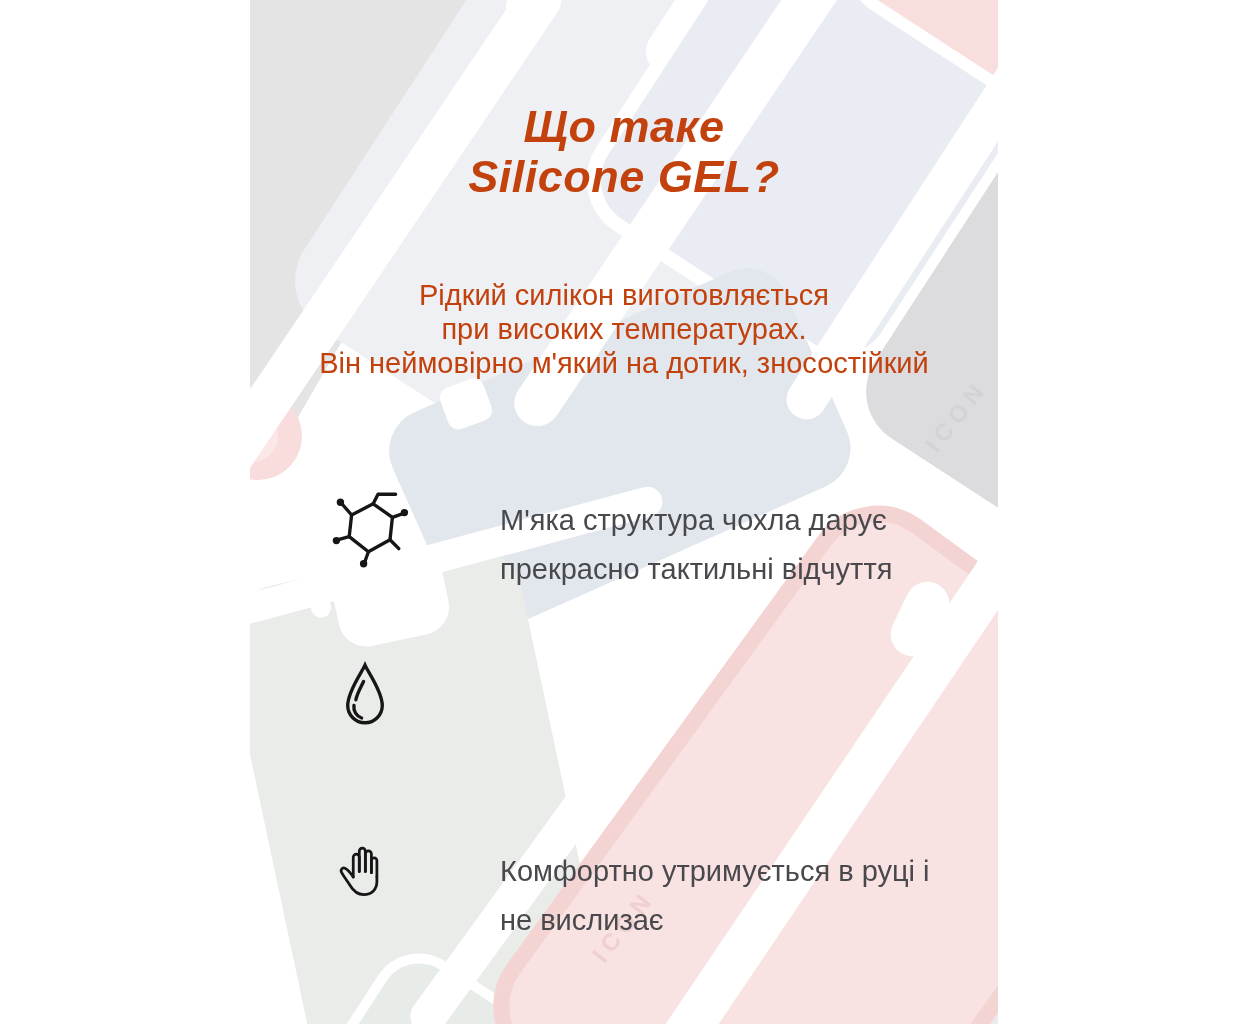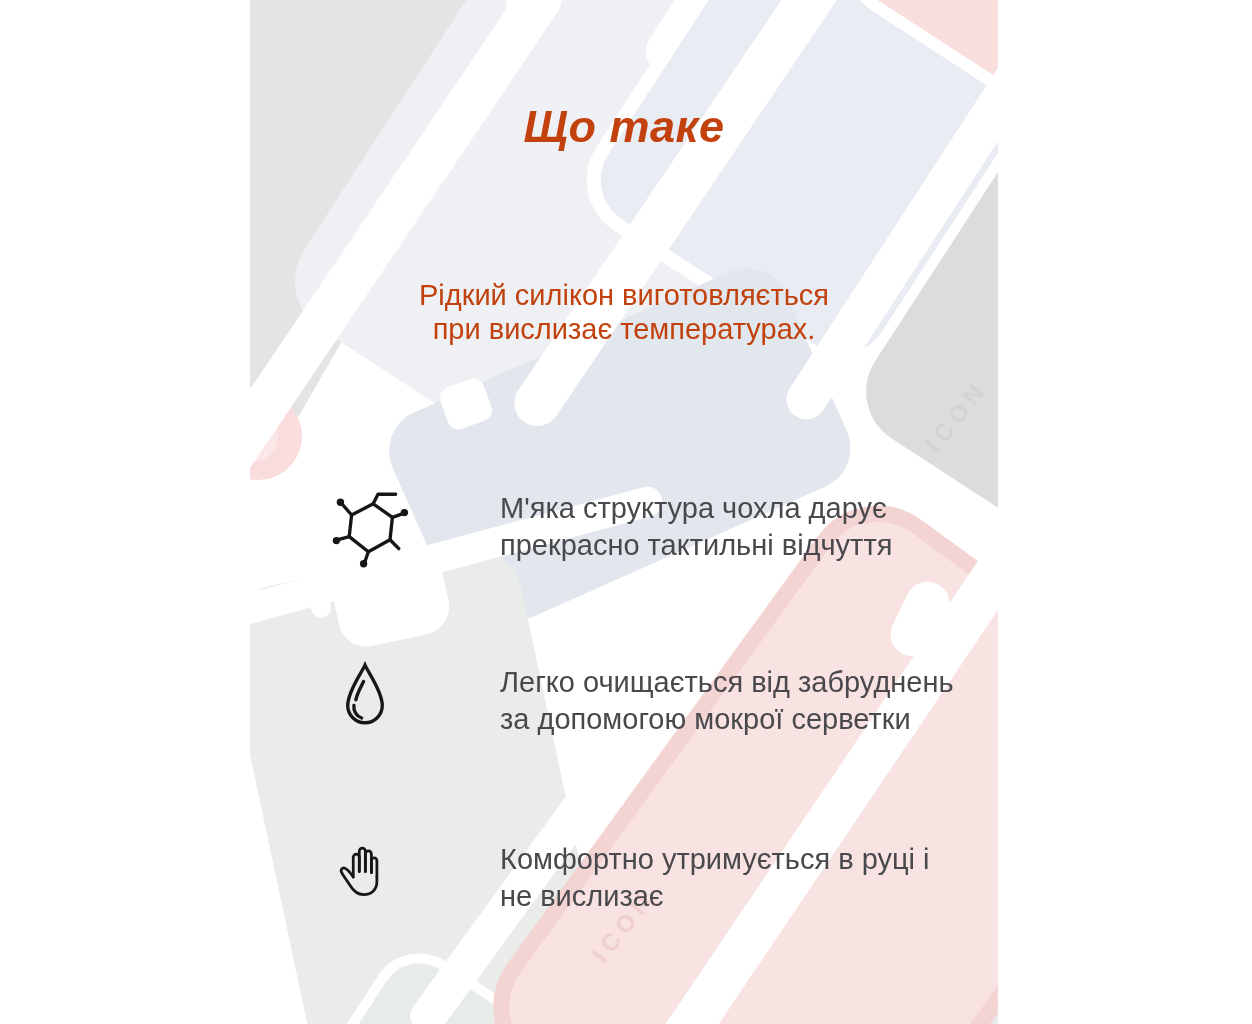--- a/index.html
+++ b/index.html
@@ -16,21 +16,21 @@
     color:#c2410c;letter-spacing:.5px;
   }
   .intro{
     position:absolute;left:250px;top:249px;width:748px;text-align:center;
     font-size:29px;line-height:34px;color:#c2410c;
   }
   .intro span{display:block;}
   .feature{position:absolute;left:250px;width:748px;height:120px;}
   .f-icon{position:absolute;}
   .f-text{position:absolute;left:250px;font-size:29px;line-height:37px;color:#49494d;}
-  .f-text span{display:block;white-space:nowrap;}
+  .f-text span{display:block;white-space:nowrap;margin-top:12px;}
   #f1{top:486px;} #f1 .f-icon{left:80px;top:0;width:80px;height:82px;}
   #f1 .f-text{top:4px;}
   #f2{top:656px;} #f2 .f-icon{left:91px;top:5px;width:48px;height:66px;}
   #f2 .f-text{top:8px;}
   #f3{top:832px;} #f3 .f-icon{left:84px;top:5px;width:55px;height:68px;}
   #f3 .f-text{top:9px;}
   .wm{font-weight:bold;letter-spacing:6px;font-size:24px;}
 </style>
 </head>
 <body>
@@ -103,25 +103,27 @@
         <rect x="332" y="470" width="36" height="620" rx="18" fill="#ffffff" transform="rotate(36 350 780)"></rect>
         <rect x="578" y="440" width="44" height="700" rx="22" fill="#ffffff" transform="rotate(34 600 790)"></rect>
       </g>
     </svg>
   </div>
 
   <div class="content">
 
     <h1 class="title">
       <span>Що таке</span><br>
+      <span>Silicone GEL?</span>
     </h1>
 
     <p class="intro">
       <span>Рідкий силікон виготовляється</span>
-      <span>при вислизає температурах.</span>
+      <span>при високих температурах.</span>
+      <span>Він неймовірно м'який на дотик, зносостійкий</span>
     </p>
 
     <div class="feature" id="f1">
       <div class="f-icon">
         <svg width="80" height="82" viewBox="0 0 100 100">
           <g fill="none" stroke="#161616" stroke-width="4.2" stroke-linecap="round" stroke-linejoin="round">
             <path d="M27,35 L54,21 L78,38 L75,66 L48,81 L24,62 Z"></path>
             <path d="M27,35 L14,20"></path>
             <path d="M54,21 L60,9 L82,9"></path>
             <path d="M78,38 L92,33"></path>
@@ -146,24 +148,20 @@
     <div class="feature" id="f2">
       <div class="f-icon">
         <svg width="48" height="66" viewBox="0 0 100 136">
           <g fill="none" stroke="#161616" stroke-width="7" stroke-linecap="round">
             <path d="M50,8 C44,22 14,62 14,92 a36,36 0 0 0 72,0 C86,62 56,22 50,8 Z"></path>
             <path d="M47,42 C41,54 33,68 31,80"></path>
             <path d="M27,92 a24,24 0 0 0 16,26"></path>
           </g>
         </svg>
       </div>
-      <div class="f-text">
-        <span>Легко очищається від забруднень</span>
-        <span>за допомогою мокрої серветки</span>
-      </div>
     </div>
 
     <div class="feature" id="f3">
       <div class="f-icon">
         <svg width="55" height="68" viewBox="0 0 100 110">
           <g fill="none" stroke="#161616" stroke-width="5" stroke-linecap="round" stroke-linejoin="round">
             <path d="M35,66 L35,30 a5.5,5.5 0 0 1 11,0 L46,56"></path>
             <path d="M46,56 L46,19 a5.5,5.5 0 0 1 11,0 L57,56"></path>
             <path d="M57,56 L57,24 a5.5,5.5 0 0 1 11,0 L68,58"></path>
             <path d="M68,58 L68,36 a5,5 0 0 1 10,0 L78,66"></path>

